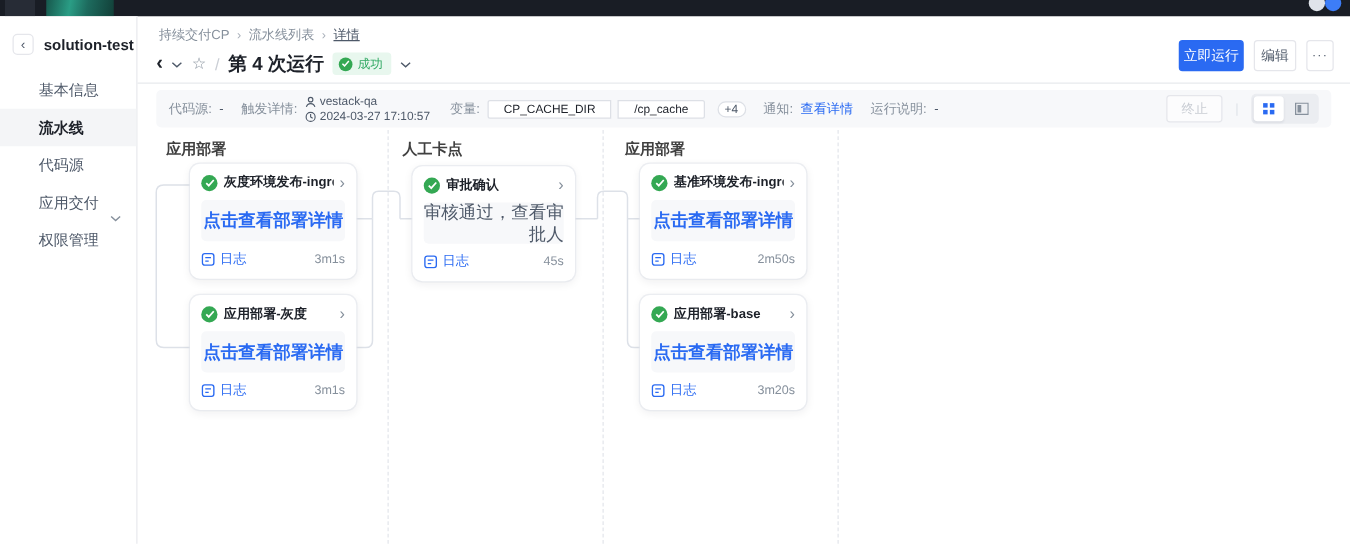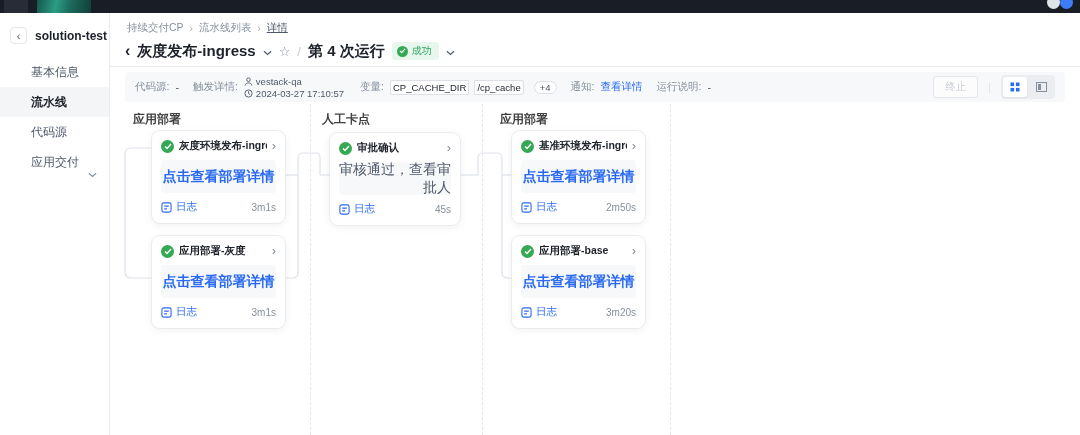--- a/index.html
+++ b/index.html
@@ -47,21 +47,21 @@
   .btn-more { width:22px; letter-spacing:1px; color:#4e5969; font-size:10px; }
   .h-divider { position:absolute; left:0; right:0; top:53px; border-top:1px solid #e8eaed; }
 
   .info-band { position:absolute; left:15px; right:15px; top:59px; height:30px; background:#f7f8fa;
     border-radius:4px; display:flex; align-items:center; padding:0 10px; font-size:10.5px;
     color:#86909c; gap:6px; }
   .info-band .lbl { white-space:nowrap; }
   .info-band .val { color:#4e5969; margin-right:8px; }
   .trigger-block { display:flex; flex-direction:column; gap:1px; margin-right:10px; }
   .trigger-line { display:flex; align-items:center; gap:3px; font-size:9.5px; color:#4e5969; line-height:11px; white-space:nowrap; }
-  .chip { border:1px solid #dde0e6; background:#fff; padding:1px 2px; font-size:9.5px; color:#1d2129; white-space:nowrap; }
+  .chip { border:1px solid #dde0e6; background:#fff; padding:1px 12px; font-size:9.5px; color:#1d2129; white-space:nowrap; }
   .chip.k { border-radius:2px 0 0 2px; }
   .chip.v { border-radius:0 2px 2px 0; margin-left:-1px; }
   .pill { border:1px solid #dde0e6; background:#fff; border-radius:8px; padding:0 5px; font-size:9.5px;
     color:#4e5969; margin-left:4px; cursor:pointer; }
   .link { color:#2a6af2; cursor:pointer;text-align:center; }
   .info-spacer { flex:1; }
   .stop-btn { background:#fcfcfd; border:1px solid #e5e6eb; border-radius:3px; color:#c9cdd4;
     font-size:10.5px; padding:3px 11px; cursor:not-allowed; }
   .v-sep { color:#e0e3e9; margin:0 4px; }
   .segmented { background:#ebedf1; border-radius:4px; padding:2px; display:flex; gap:2px; }
@@ -109,36 +109,36 @@
     <div class="side-item active"><span>流水线</span></div>
     <div class="side-item"><span>代码源</span></div>
     <div class="side-item">
       <span>应用交付</span>
       <span class="chev">
         <svg width="9" height="6" viewBox="0 0 10 6">
             <path d="M1 1l4 3.5L9 1" fill="none" stroke="#86909c" stroke-width="1.3"></path>
           </svg>
       </span>
     </div>
+    <div class="side-item"><span>权限管理</span></div>
   </div>
 </div>
 
 <div class="main">
 
   <div class="breadcrumb">
     <span>持续交付CP</span>
     <span class="sep">›</span>
     <span>流水线列表</span>
     <span class="sep">›</span>
     <span class="last">详情</span>
   </div>
 
   <div class="title-row">
     <span class="title-back">‹</span>
-    <span class="page-title">灰度发布-ingress</span>
     <span>
       <svg width="9" height="6" viewBox="0 0 10 6">
           <path d="M1 1l4 3.5L9 1" fill="none" stroke="#4e5969" stroke-width="1.3"></path>
         </svg>
     </span>
     <span class="star">☆</span>
     <span class="slash">/</span>
     <span class="page-title">第 4 次运行</span>
     <span class="status-badge">
       <span class="check-circle">
@@ -148,20 +148,25 @@
       </span>
       <span>成功</span>
     </span>
     <span>
       <svg width="9" height="6" viewBox="0 0 10 6">
           <path d="M1 1l4 3.5L9 1" fill="none" stroke="#4e5969" stroke-width="1.3"></path>
         </svg>
     </span>
   </div>
 
+  <div class="top-actions">
+    <div class="btn btn-primary">立即运行</div>
+    <div class="btn btn-edit">编辑</div>
+    <div class="btn btn-more">···</div>
+  </div>
 
   <div class="h-divider"></div>
 
   <div class="info-band">
     <span class="lbl">代码源:</span>
     <span class="val">-</span>
     <span class="lbl">触发详情:</span>
     <span class="trigger-block">
       <span class="trigger-line">
         <svg width="9" height="9" viewBox="0 0 10 10">

